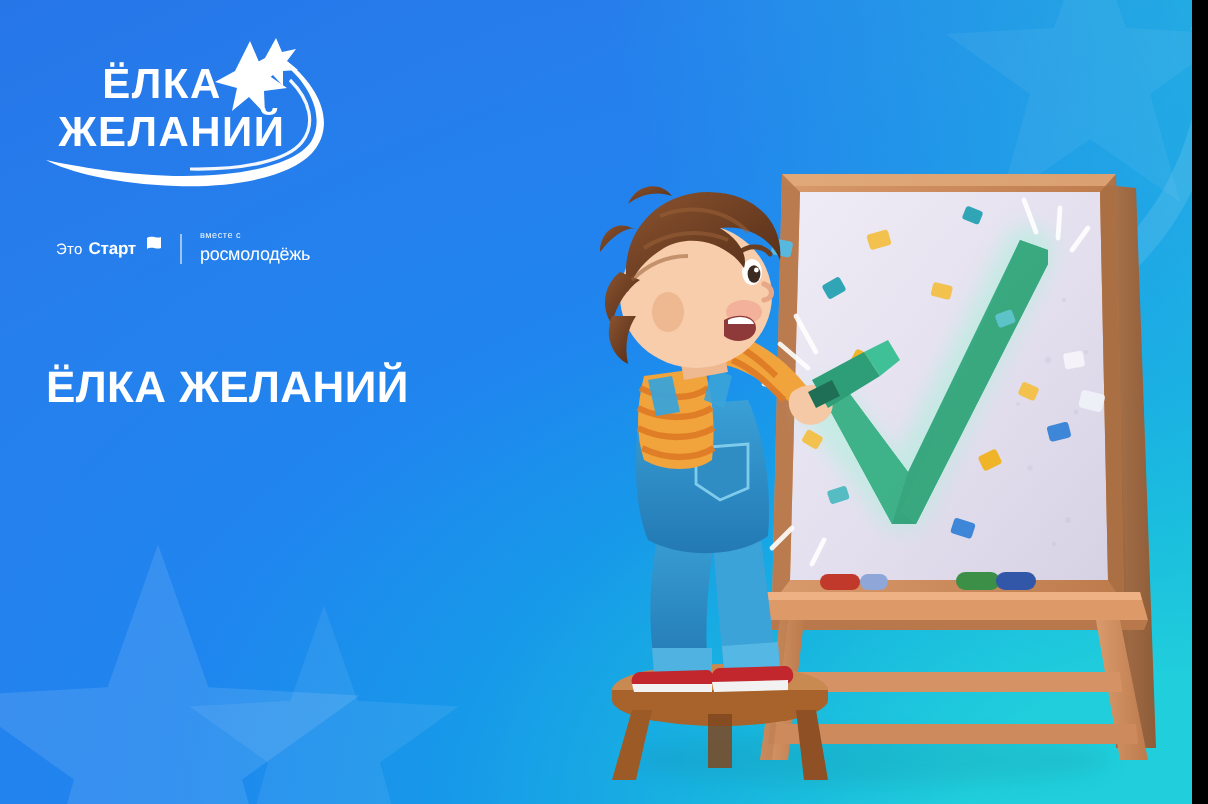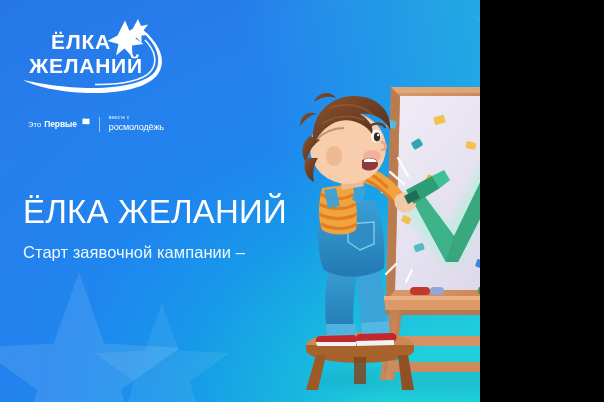--- a/index.html
+++ b/index.html
@@ -2,21 +2,21 @@
 <html><head>
 <meta charset="utf-8">
 <style>
   html, body {
     margin: 0;
     padding: 0;
     background: #000;
   }
   #banner {
     position: relative;
-    width: 480px;
+    width: 596px;
     height: 402px;
     overflow: hidden;
     font-family: "Liberation Sans", sans-serif;
     background: #737373;
   }
 
   
   .bg-base {
     position: absolute;
     inset: 0;
@@ -106,25 +106,25 @@
     font-size: 9px;
     font-weight: 400;
     letter-spacing: -.15px;
     line-height: 1;
   }
 
   
   .copy { position: absolute; left: 23px; top: 183px; width: 330px; }
   .headline {
     color: #ffffff;
-    font-size: 33px;
-    font-weight: 400;
+    font-size: 22px;
+    font-weight: 700;
     letter-spacing: .2px;
     line-height: 1;
-    margin: 12px 0 13px 0;
+    margin: 0 0 13px 0;
     white-space: nowrap;
   }
   .subline {
     color: #eef8ff;
     font-size: 16.5px;
     font-weight: 400;
     line-height: 1.42;
     margin: 0;
     letter-spacing: .05px;
   }
@@ -176,37 +176,36 @@
         <path d="M246 44 C 266 64, 272 88, 258 106 C 244 124, 202 134, 146 133" stroke-width="3.2" opacity=".95"></path>
       </g>
 
       <text x="118" y="62" fill="#ffffff" font-family="Liberation Sans, sans-serif" font-size="42" font-weight="700" letter-spacing="1.5" text-anchor="middle">ЁЛКА</text>
       <text x="128" y="110" fill="#ffffff" font-family="Liberation Sans, sans-serif" font-size="42" font-weight="700" letter-spacing="1.5" text-anchor="middle">ЖЕЛАНИЙ</text>
     </svg>
 
     <div class="partner-row">
       <div class="partner-a">
         <span class="eto">Это</span>
-        <span class="pervye">Первые</span>
+        <span class="pervye">Старт</span>
         <svg class="flag-icon" viewBox="0 0 18 26">
           <path d="M3 26 L3 2 C 8 -1, 14 3, 17 1 L 17 12 C 13 14, 8 10, 3 13 Z" fill="#ffffff"></path>
         </svg>
       </div>
       <div class="divider-v"></div>
       <div class="partner-b">
         <span class="together">вместе с</span>
         <span class="rosmol">росмолодёжь</span>
       </div>
     </div>
   </div>
 
   <div class="copy">
     <h1 class="headline">ЁЛКА ЖЕЛАНИЙ</h1>
     <p class="subline">
-      <span>Старт заявочной кампании –</span>
     </p>
   </div>
 
   <div class="scene">
     <svg viewBox="0 0 318 318" xmlns="http://www.w3.org/2000/svg">
       <defs>
         <linearGradient id="boardG" x1="0" y1="0" x2="1" y2="1">
           <stop offset="0%" stop-color="#efecf6"></stop>
           <stop offset="55%" stop-color="#e3dfee"></stop>
           <stop offset="100%" stop-color="#d6d2e4"></stop>

